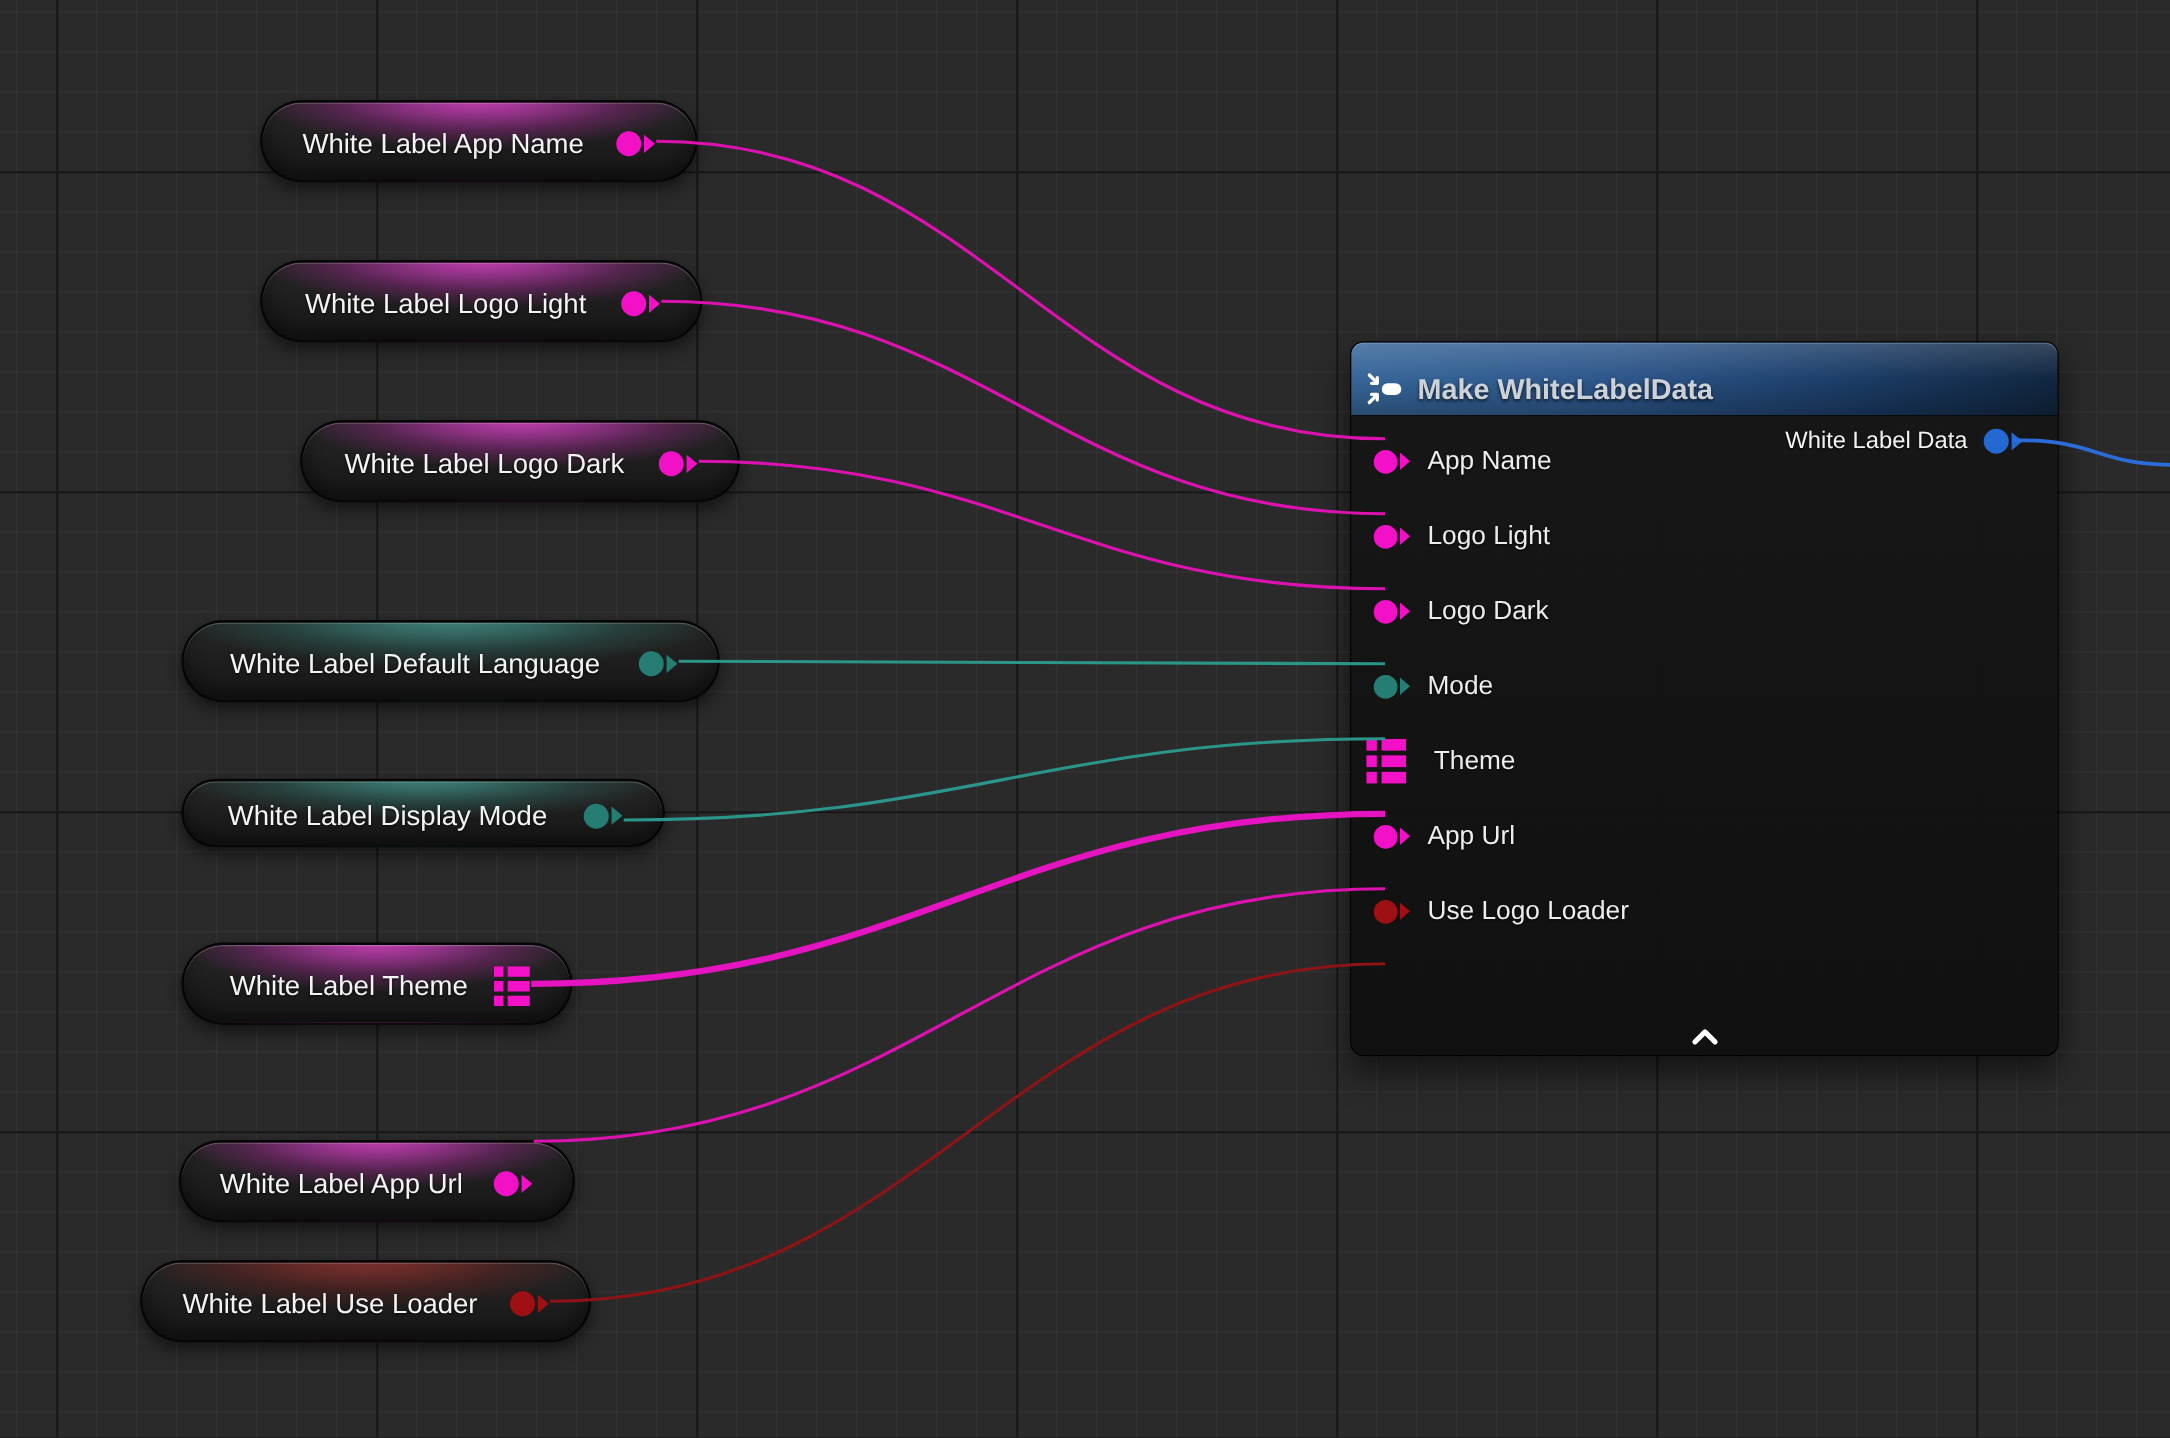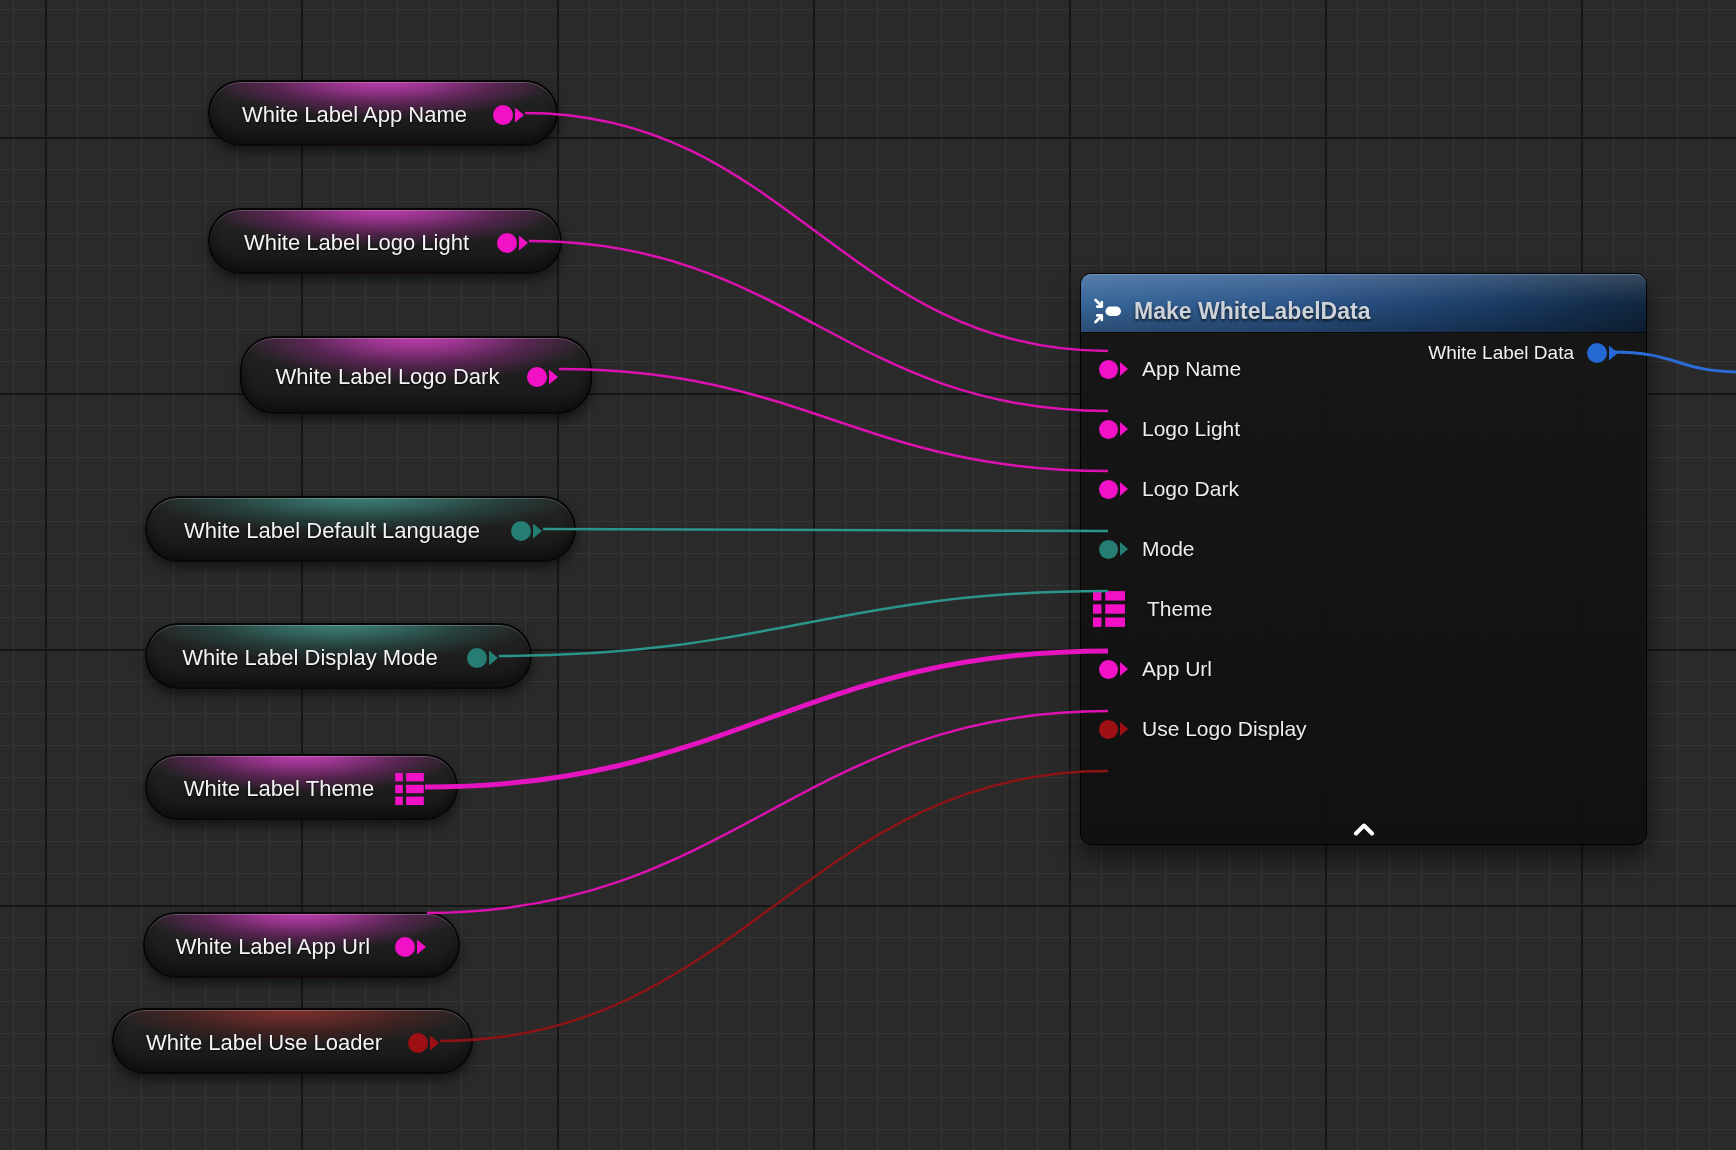--- a/index.html
+++ b/index.html
@@ -110,35 +110,35 @@
             <span class="pin-tri" style="background:#f211c7"></span>
           </span>
         </div>
         <div class="getter" style="left: 208px; top: 208px; width: 354px; height: 66px; --glow: rgba(230,70,212,0.95); --glow-mid: rgba(165,40,150,0.40);">
           <span class="glabel">White Label Logo Light</span>
           <span class="pin-wrap">
             <span class="pin-circle" style="background:#f211c7"></span>
             <span class="pin-tri" style="background:#f211c7"></span>
           </span>
         </div>
-        <div class="getter" style="left: 240px; top: 336px; width: 352px; height: 78px; --glow: rgba(230,70,212,0.95); --glow-mid: rgba(165,40,150,0.40);">
+        <div class="getter" style="left: 240px; top: 336px; width: 352px; height: 66px; --glow: rgba(230,70,212,0.95); --glow-mid: rgba(165,40,150,0.40);">
           <span class="glabel">White Label Logo Dark</span>
           <span class="pin-wrap">
             <span class="pin-circle" style="background:#f211c7"></span>
             <span class="pin-tri" style="background:#f211c7"></span>
           </span>
         </div>
         <div class="getter" style="left: 145px; top: 496px; width: 431px; height: 66px; --glow: rgba(72,162,151,0.88); --glow-mid: rgba(45,110,102,0.38);">
           <span class="glabel">White Label Default Language</span>
           <span class="pin-wrap">
             <span class="pin-circle" style="background:#267d73"></span>
             <span class="pin-tri" style="background:#267d73"></span>
           </span>
         </div>
-        <div class="getter" style="left: 145px; top: 623px; width: 387px; height: 66px; --glow: rgba(72,162,151,0.88); --glow-mid: rgba(45,110,102,0.38);">
+        <div class="getter" style="left: 145px; top: 623px; width: 387px; height: 55px; --glow: rgba(72,162,151,0.88); --glow-mid: rgba(45,110,102,0.38);">
           <span class="glabel">White Label Display Mode</span>
           <span class="pin-wrap">
             <span class="pin-circle" style="background:#267d73"></span>
             <span class="pin-tri" style="background:#267d73"></span>
           </span>
         </div>
         <div class="getter" style="left: 145px; top: 754px; width: 313px; height: 66px; --glow: rgba(230,70,212,0.95); --glow-mid: rgba(165,40,150,0.40);">
           <span class="glabel">White Label Theme</span>
           <span class="pin-wrap">
             <svg width="29" height="32" viewBox="0 0 34 38">
@@ -212,21 +212,21 @@
             <span class="plabel">Theme</span>
           </div>
           <div class="pin-row">
             <span class="pin-circle" style="width:19px;height:19px;background:#f211c7"></span>
             <span class="pin-tri" style="background:#f211c7"></span>
             <span class="plabel">App Url</span>
           </div>
           <div class="pin-row">
             <span class="pin-circle" style="width:19px;height:19px;background:#9e1013"></span>
             <span class="pin-tri" style="background:#9e1013"></span>
-            <span class="plabel">Use Logo Display</span>
+            <span class="plabel">Use Logo Loader</span>
           </div>
         </div>
       <div class="out-row">
         <span class="plabel">White Label Data</span>
         <span class="pin-circle" id="out-pin-circle" style="background: rgb(36, 104, 212);"></span>
         <span class="pin-tri" id="out-pin-tri" style="background: rgb(36, 104, 212);"></span>
       </div>
       <button class="collapse-btn">
         <svg width="22" height="13" viewBox="0 0 22 13">
           <polyline points="3,10.5 11,2.5 19,10.5" fill="none" stroke="#ffffff" stroke-width="4" stroke-linecap="round" stroke-linejoin="round"></polyline>

